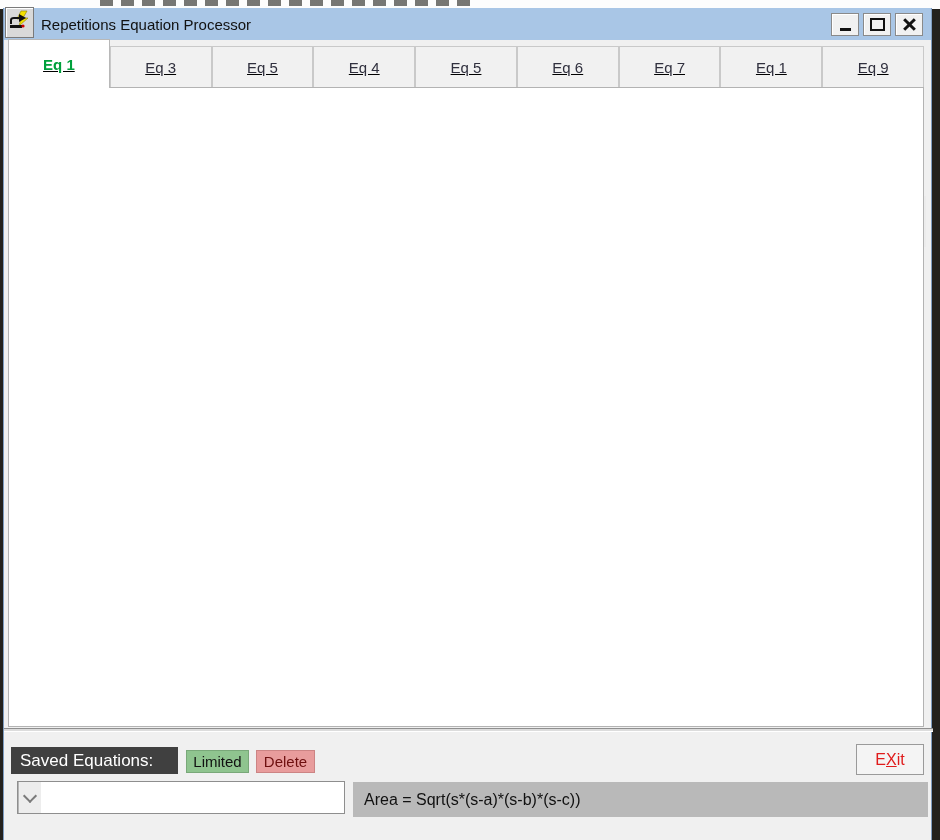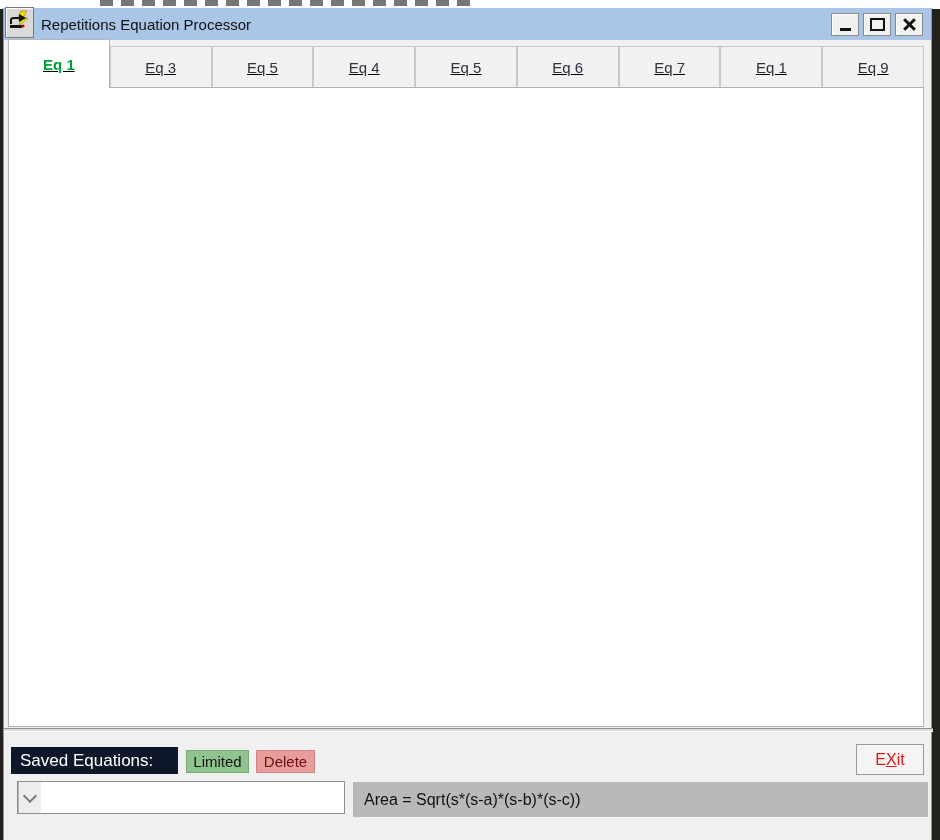--- a/index.html
+++ b/index.html
@@ -150,21 +150,21 @@
   
   .print-btn{left:644px;top:670px;width:187px;height:32px;background:#d2d2d2;border:1px solid #bdbdbd;gap:8px;font-size:15px;color:#111;}
   .printer-ico{width:39px;height:26px;background:#4a8fd4;border-radius:7px;position:relative;flex:0 0 auto;}
   .printer-ico .paper{position:absolute;left:12px;top:3px;width:15px;height:9px;background:#f0c84a;border-radius:1px;}
   .printer-ico .body{position:absolute;left:8px;top:10px;width:23px;height:11px;background:#fff;border-radius:2px;}
   .printer-ico .slot{position:absolute;left:12px;top:13px;width:15px;height:2px;background:#cfd8e2;}
 
   .groove{left:0;top:720px;width:929px;height:4px;border-top:1px solid #8f8f8f;border-bottom:1px solid #fff;background:#dcdcdc;}
 
   
-  .savedeq-label{left:7px;top:739px;width:167px;height:27px;background:#0f172a;color:#fff;
+  .savedeq-label{left:7px;top:739px;width:167px;height:27px;background:#404040;color:#fff;
     display:flex;align-items:center;padding-left:9px;font-size:17px;}
   .recall-btn{left:182px;top:742px;width:63px;height:23px;background:#8fc48f;border:1px solid #79a879;font-size:15px;color:#111;}
   .delete-btn{left:252px;top:742px;width:59px;height:23px;background:#e89c9c;border:1px solid #cc8484;font-size:15px;color:#6e0f0f;}
   .exit-btn{left:852px;top:736px;width:68px;height:31px;background:#f4f4f4;border:1px solid #9a9a9a;
     font-size:16px;color:#e01b1b;}
   .exit-btn u{text-decoration:underline;}
   .savedeq-combo{left:13px;top:773px;width:328px;height:33px;}
   .savedeq-combo .val{justify-content:flex-start;padding-left:9px;font-size:14px;}
   .formula-strip{left:349px;top:774px;width:575px;height:35px;background:#b9b9b9;
     display:flex;align-items:center;padding-left:11px;font-size:16px;color:#111;}

